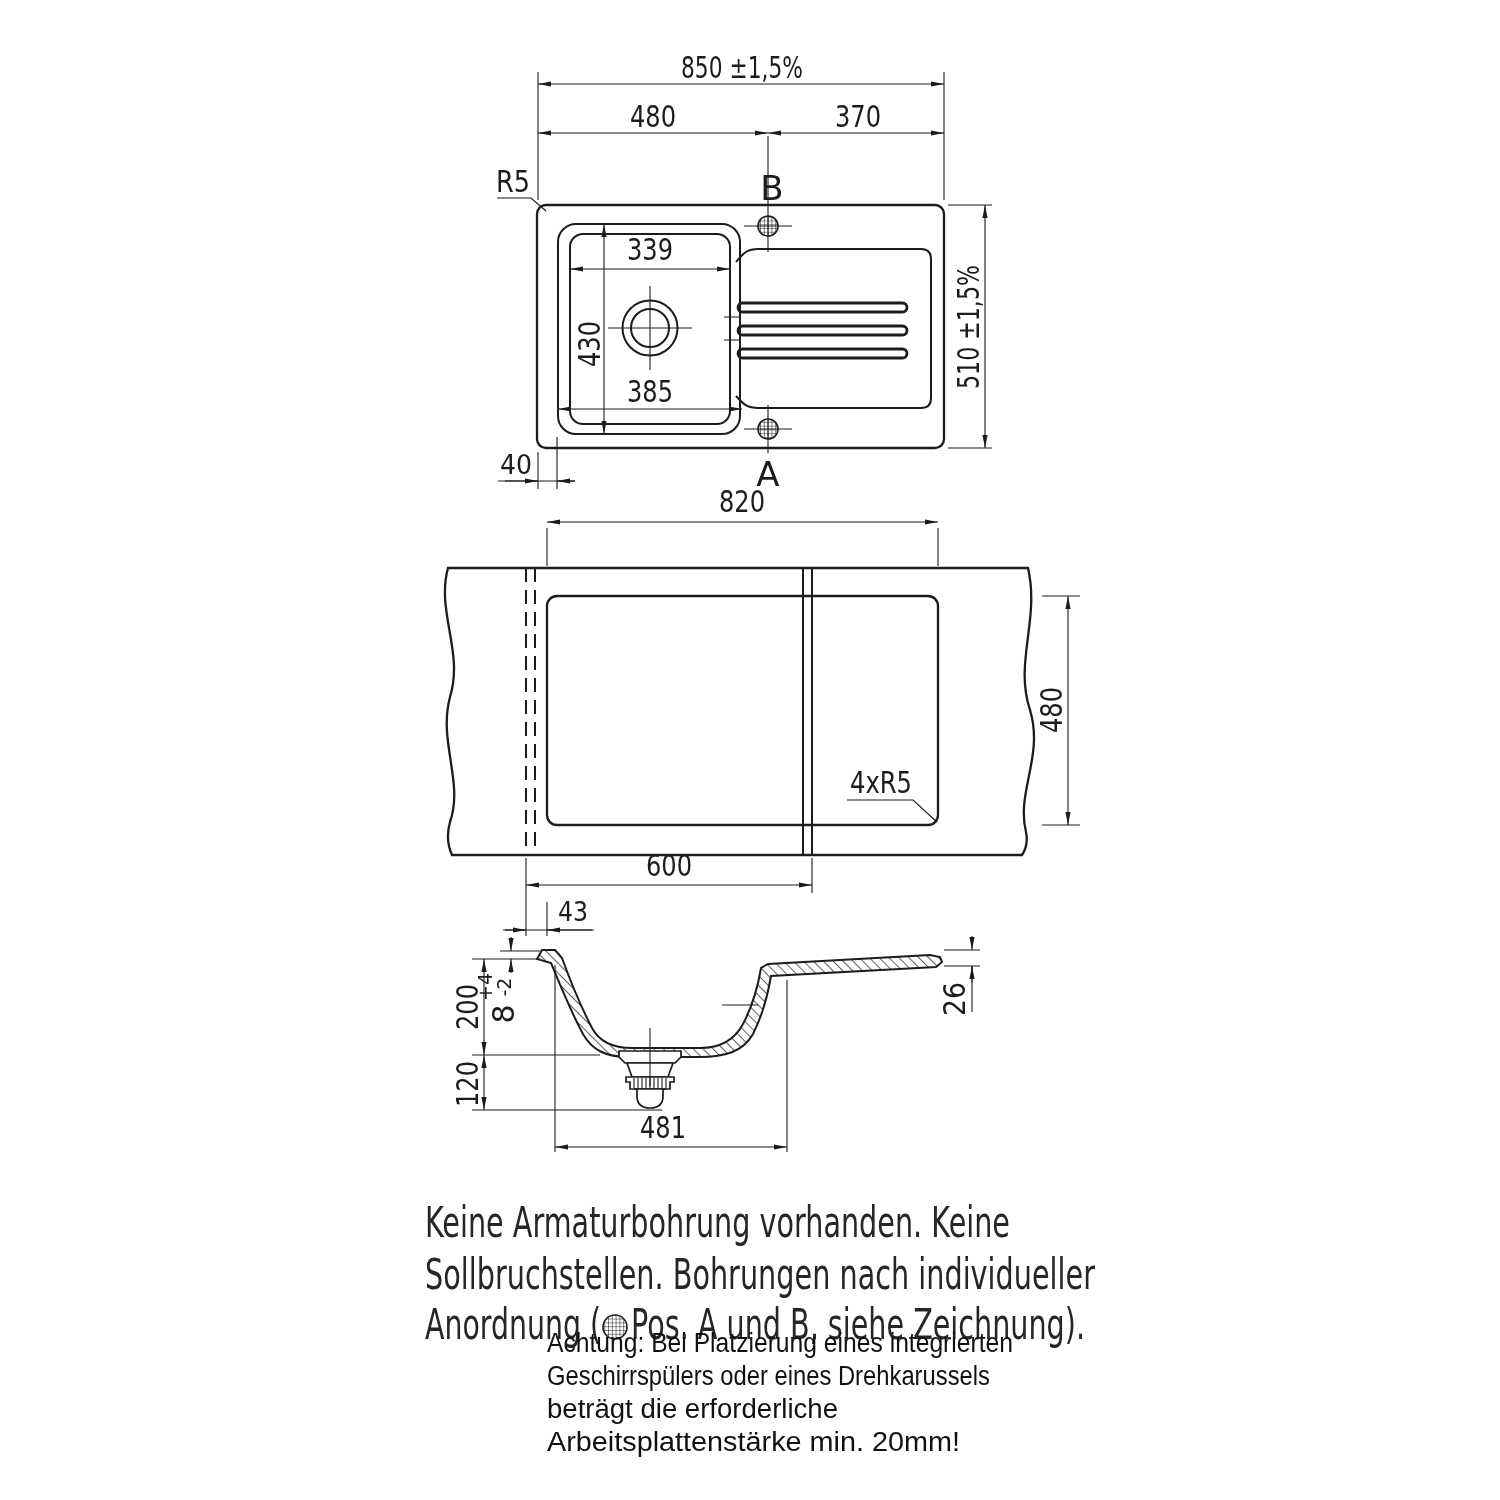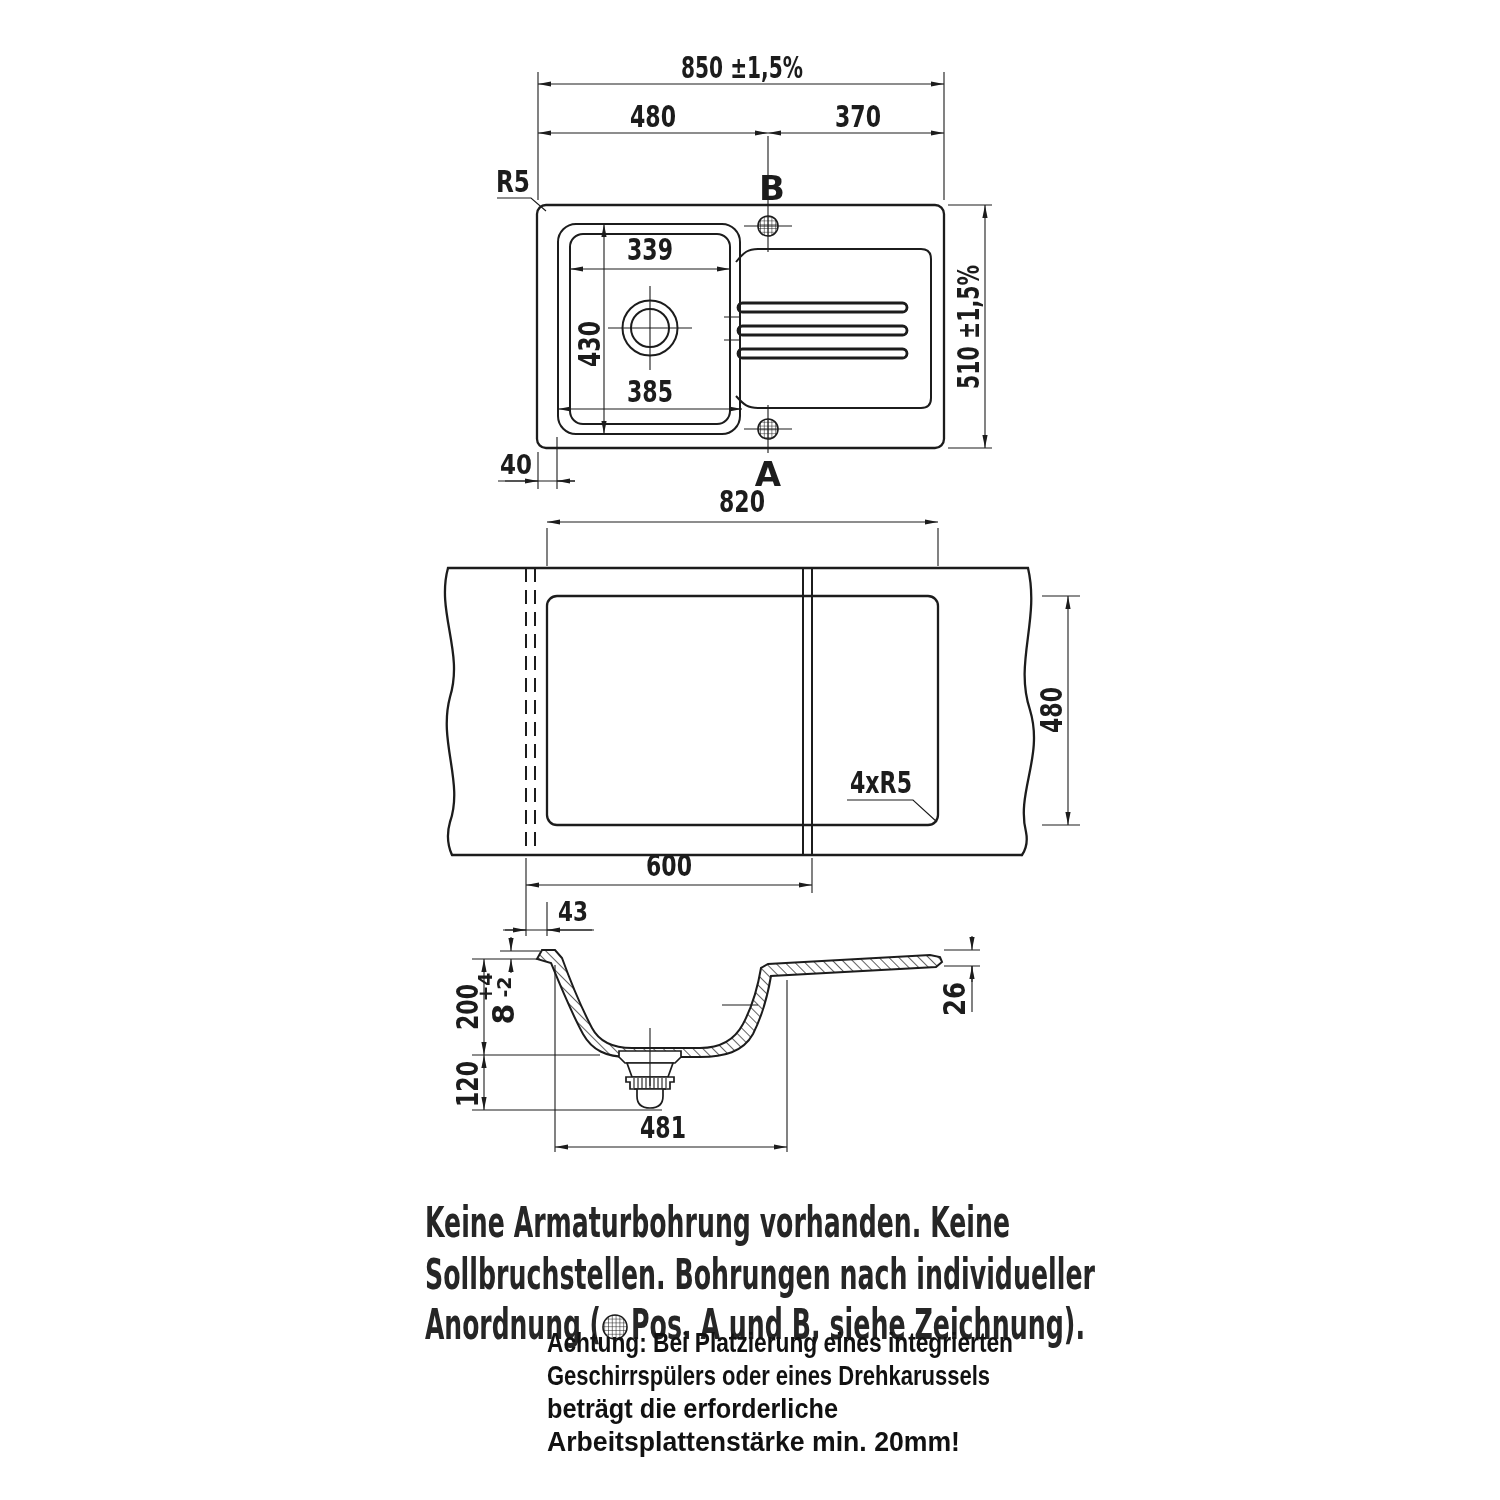--- a/index.html
+++ b/index.html
@@ -1,16 +1,16 @@
 <!DOCTYPE html>
 <html><head>
 <meta charset="utf-8">
 <style>
   html,body{margin:0;padding:0;background:#fff;}
-  #stage{position:relative;width:1500px;height:1500px;background:#ffffff;overflow:hidden;font-weight:bold;}
+  #stage{position:relative;width:1500px;height:1500px;background:#ffffff;overflow:hidden;}
   svg{position:absolute;left:0;top:0;}
   .thick{stroke:#1c1c1c;stroke-width:2.3;fill:none;stroke-linecap:round;stroke-linejoin:round;}
   .mid{stroke:#1c1c1c;stroke-width:2;fill:none;stroke-linejoin:round;}
   .groove{stroke:#1c1c1c;stroke-width:2.8;fill:none;}
   .thin{stroke:#1c1c1c;stroke-width:1.1;fill:none;}
   .dash{stroke:#1c1c1c;stroke-width:2;fill:none;stroke-dasharray:14 8;}
   .band{fill:url(#hatch);stroke:#1c1c1c;stroke-width:2;}
   .white{fill:#ffffff;stroke:#1c1c1c;stroke-width:1.7;}
   .posfill{fill:url(#posgrid);stroke:#1c1c1c;stroke-width:1.6;}
   text{fill:#1c1c1c;font-family:"DejaVu Sans",sans-serif;}

